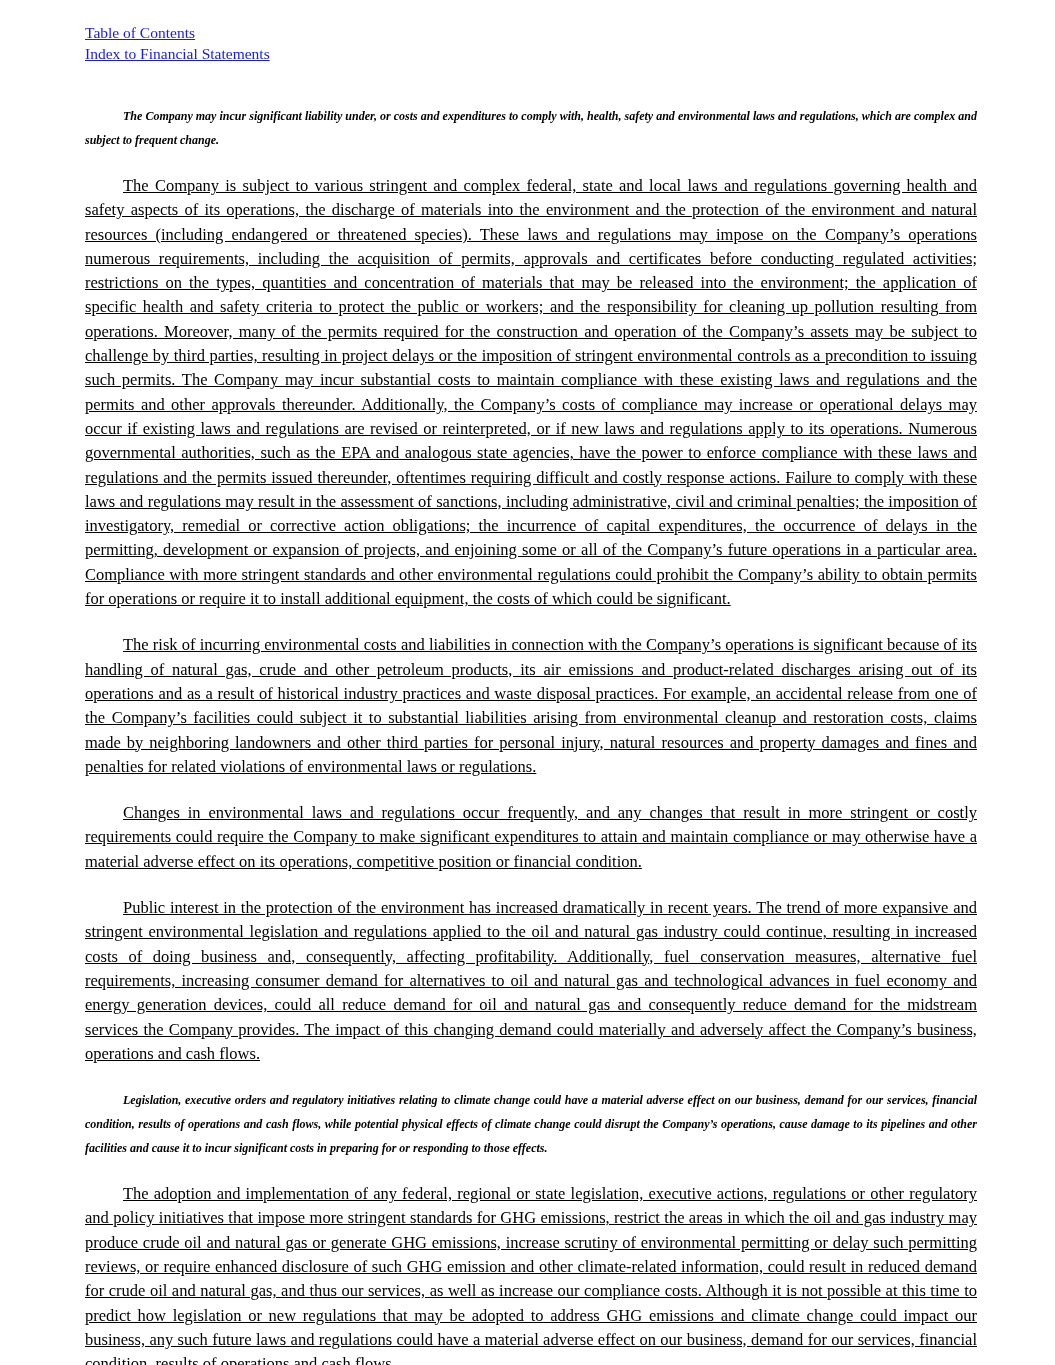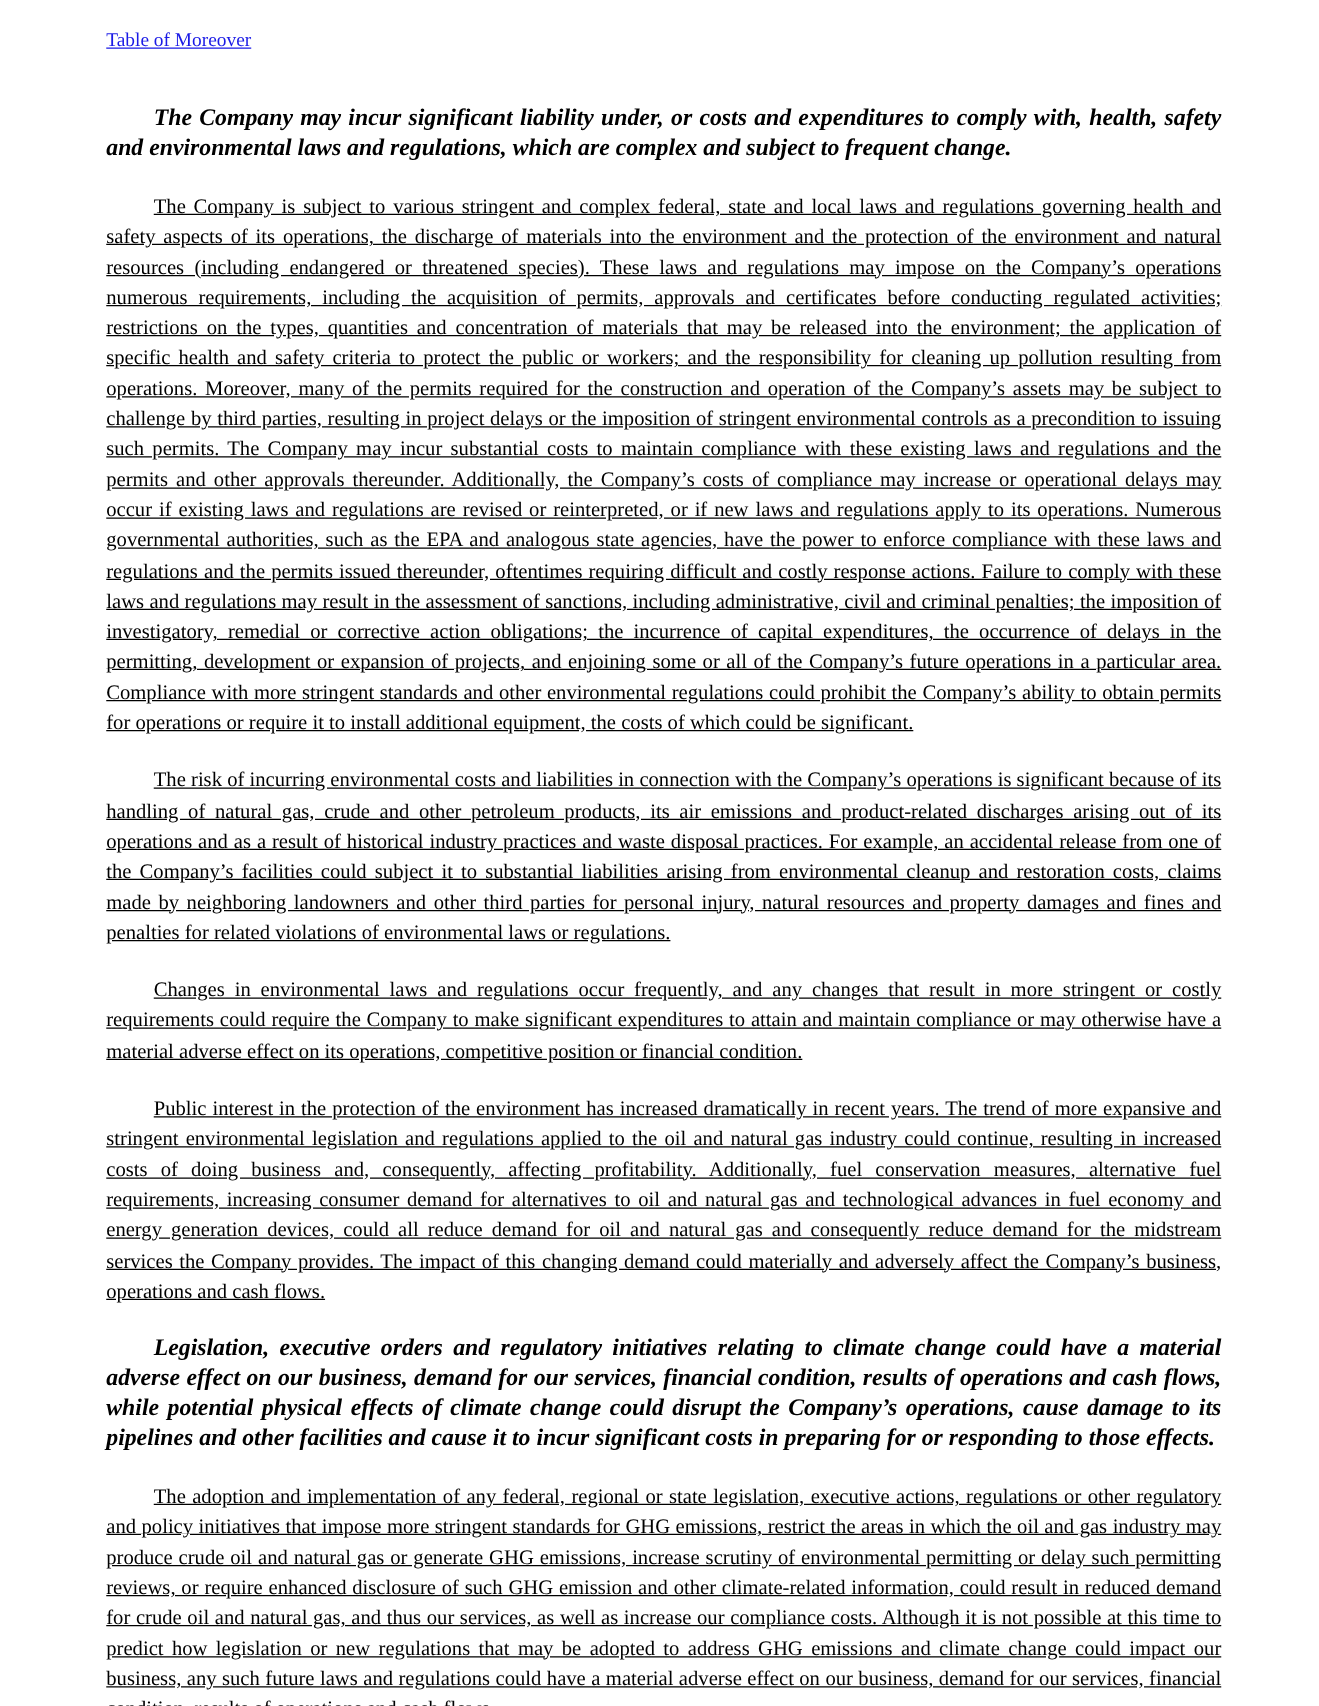--- a/index.html
+++ b/index.html
@@ -27,21 +27,21 @@
     display: block;
     color: #1a1ae6;
     text-decoration: underline;
     font-size: 15.5px;
     line-height: 21px;
     font-family: "Liberation Serif", serif;
   }
   .heading {
     font-weight: bold;
     font-style: italic;
-    font-size: 19px;
+    font-size: 12px;
     line-height: 24px;
     text-align: justify;
     text-indent: 38px;
     margin: 0 0 22px 0;
   }
   p.body-par {
     font-size: 16.5px;
     line-height: 24.3px;
     text-align: justify;
     text-indent: 38px;
@@ -51,21 +51,22 @@
   p.body-par:last-of-type {
     margin-bottom: 0;
   }
 </style>
 </head>
 <body>
 
 <div class="page">
 
   <div class="toc-links">
-    <a href="#" class="toc-link">Table of Moreover</a>
+    <a href="#" class="toc-link">Table of Contents</a>
+    <a href="#" class="toc-link">Index to Financial Statements</a>
   </div>
 
   <div class="heading">The Company may incur significant liability under, or costs and expenditures to comply with, health, safety and environmental laws and regulations, which are complex and subject to frequent change.</div>
 
   <p class="body-par">The Company is subject to various stringent and complex federal, state and local laws and regulations governing health and safety aspects of its operations, the discharge of materials into the environment and the protection of the environment and natural resources (including endangered or threatened species). These laws and regulations may impose on the Company’s operations numerous requirements, including the acquisition of permits, approvals and certificates before conducting regulated activities; restrictions on the types, quantities and concentration of materials that may be released into the environment; the application of specific health and safety criteria to protect the public or workers; and the responsibility for cleaning up pollution resulting from operations. Moreover, many of the permits required for the construction and operation of the Company’s assets may be subject to challenge by third parties, resulting in project delays or the imposition of stringent environmental controls as a precondition to issuing such permits. The Company may incur substantial costs to maintain compliance with these existing laws and regulations and the permits and other approvals thereunder. Additionally, the Company’s costs of compliance may increase or operational delays may occur if existing laws and regulations are revised or reinterpreted, or if new laws and regulations apply to its operations. Numerous governmental authorities, such as the EPA and analogous state agencies, have the power to enforce compliance with these laws and regulations and the permits issued thereunder, oftentimes requiring difficult and costly response actions. Failure to comply with these laws and regulations may result in the assessment of sanctions, including administrative, civil and criminal penalties; the imposition of investigatory, remedial or corrective action obligations; the incurrence of capital expenditures, the occurrence of delays in the permitting, development or expansion of projects, and enjoining some or all of the Company’s future operations in a particular area. Compliance with more stringent standards and other environmental regulations could prohibit the Company’s ability to obtain permits for operations or require it to install additional equipment, the costs of which could be significant.</p>
 
   <p class="body-par">The risk of incurring environmental costs and liabilities in connection with the Company’s operations is significant because of its handling of natural gas, crude and other petroleum products, its air emissions and product-related discharges arising out of its operations and as a result of historical industry practices and waste disposal practices. For example, an accidental release from one of the Company’s facilities could subject it to substantial liabilities arising from environmental cleanup and restoration costs, claims made by neighboring landowners and other third parties for personal injury, natural resources and property damages and fines and penalties for related violations of environmental laws or regulations.</p>
 
   <p class="body-par">Changes in environmental laws and regulations occur frequently, and any changes that result in more stringent or costly requirements could require the Company to make significant expenditures to attain and maintain compliance or may otherwise have a material adverse effect on its operations, competitive position or financial condition.</p>
 

